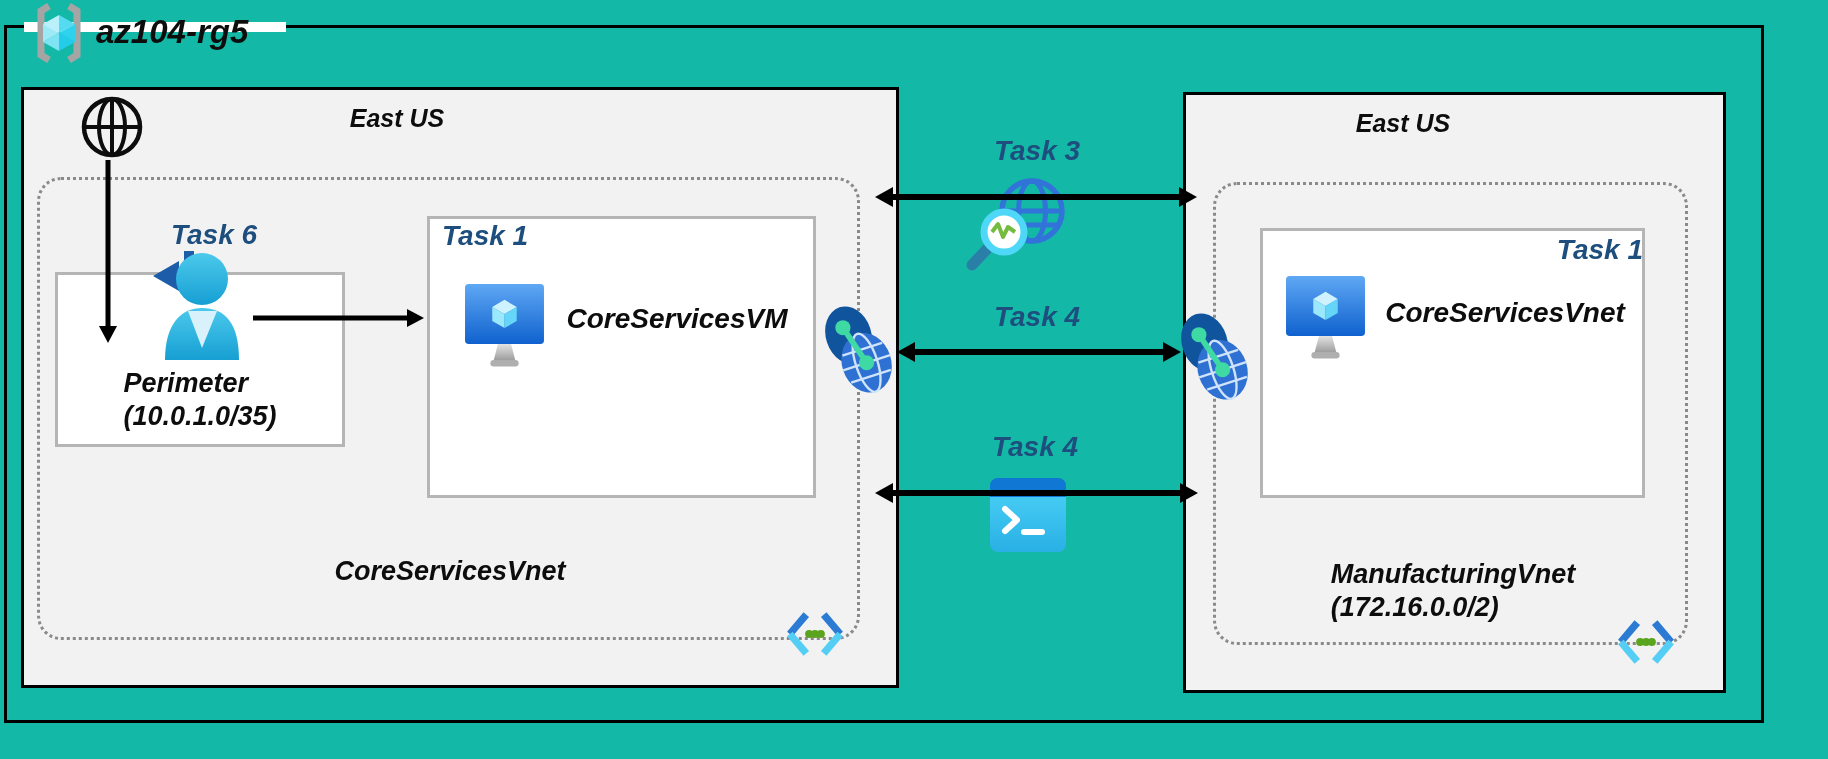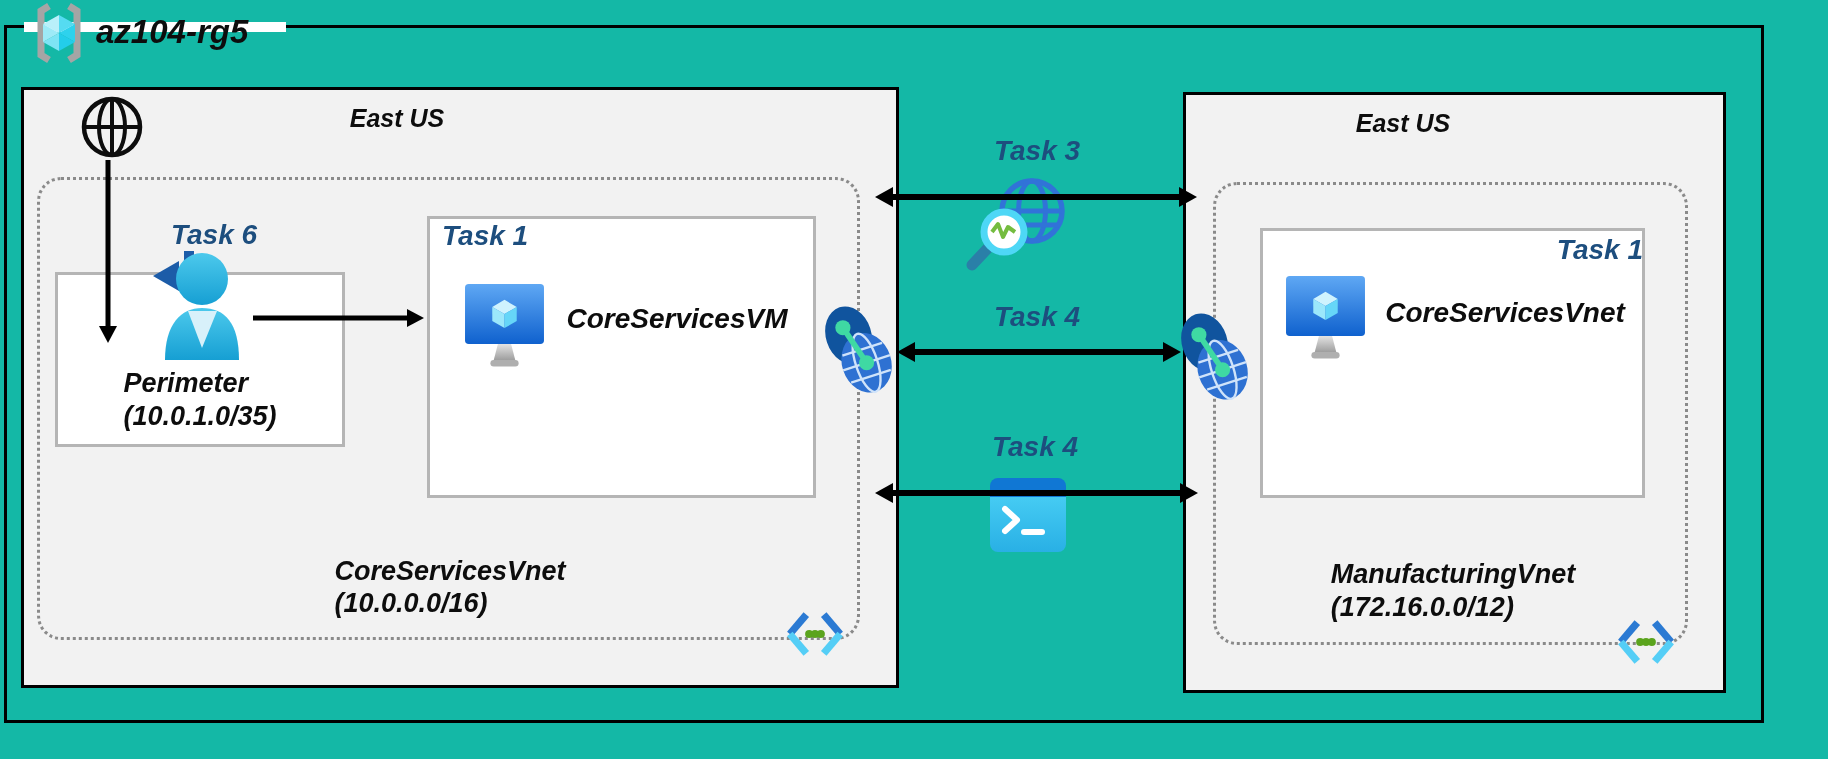--- a/index.html
+++ b/index.html
@@ -103,38 +103,37 @@
     <polygon points="45,19 58,26.5 45,34 32,26.5" fill="#CFF3FE"></polygon>
     <polygon points="32,26.5 45,34 45,49 32,41.5" fill="#9BE7FB"></polygon>
     <polygon points="58,26.5 45,34 45,49 58,41.5" fill="#66D6F8"></polygon>
     <polygon points="38,66 52,66 57,85 33,85" fill="url(#gradStand)"></polygon>
     <rect x="30" y="83" width="30" height="7" rx="3.5" fill="#AFAFAF"></rect>
   </svg>
   <div class="abs vm-name centered" style="left:677px;top:303px">CoreServicesVM</div>
 
   <div class="abs lbl centered" style="left:450px;top:555px;line-height:32px">
     <div>CoreServicesVnet</div>
-    <div>(10.0.0.0/16)</div>
   </div>
 
   <div class="abs subnet" style="left:1260px;top:228px;width:385px;height:270px"></div>
   <div class="abs task-label" style="left:1643px;top:234px;transform:translateX(-100%)">Task 1</div>
   <svg class="abs icon" style="left:1283px;top:274px" width="85" height="94" viewBox="0 0 90 100">
     <rect x="3" y="2" width="84" height="64" rx="4" fill="url(#gradVM)"></rect>
     <polygon points="45,19 58,26.5 45,34 32,26.5" fill="#CFF3FE"></polygon>
     <polygon points="32,26.5 45,34 45,49 32,41.5" fill="#9BE7FB"></polygon>
     <polygon points="58,26.5 45,34 45,49 58,41.5" fill="#66D6F8"></polygon>
     <polygon points="38,66 52,66 57,85 33,85" fill="url(#gradStand)"></polygon>
     <rect x="30" y="83" width="30" height="7" rx="3.5" fill="#AFAFAF"></rect>
   </svg>
   <div class="abs vm-name centered" style="left:1505px;top:297px">CoreServicesVnet</div>
 
   <div class="abs lbl centered" style="left:1453px;top:558px">
     <div>ManufacturingVnet</div>
-    <div>(172.16.0.0/12)</div>
+    <div>(172.16.0.0/2)</div>
   </div>
 
   <div class="abs task-label centered" style="left:1037px;top:135px">Task 3</div>
   <div class="abs task-label centered" style="left:1037px;top:301px">Task 4</div>
   <div class="abs task-label centered" style="left:1035px;top:431px">Task 4</div>
 
   <svg class="abs icon" style="left:958px;top:168px" width="112" height="110" viewBox="0 0 112 110">
     <circle cx="74" cy="43" r="30" fill="none" stroke="#3173D8" stroke-width="5.5"></circle>
     <ellipse cx="74" cy="43" rx="13.5" ry="30" fill="none" stroke="#3173D8" stroke-width="5"></ellipse>
     <line x1="47" y1="29" x2="101" y2="29" stroke="#3173D8" stroke-width="5"></line>

